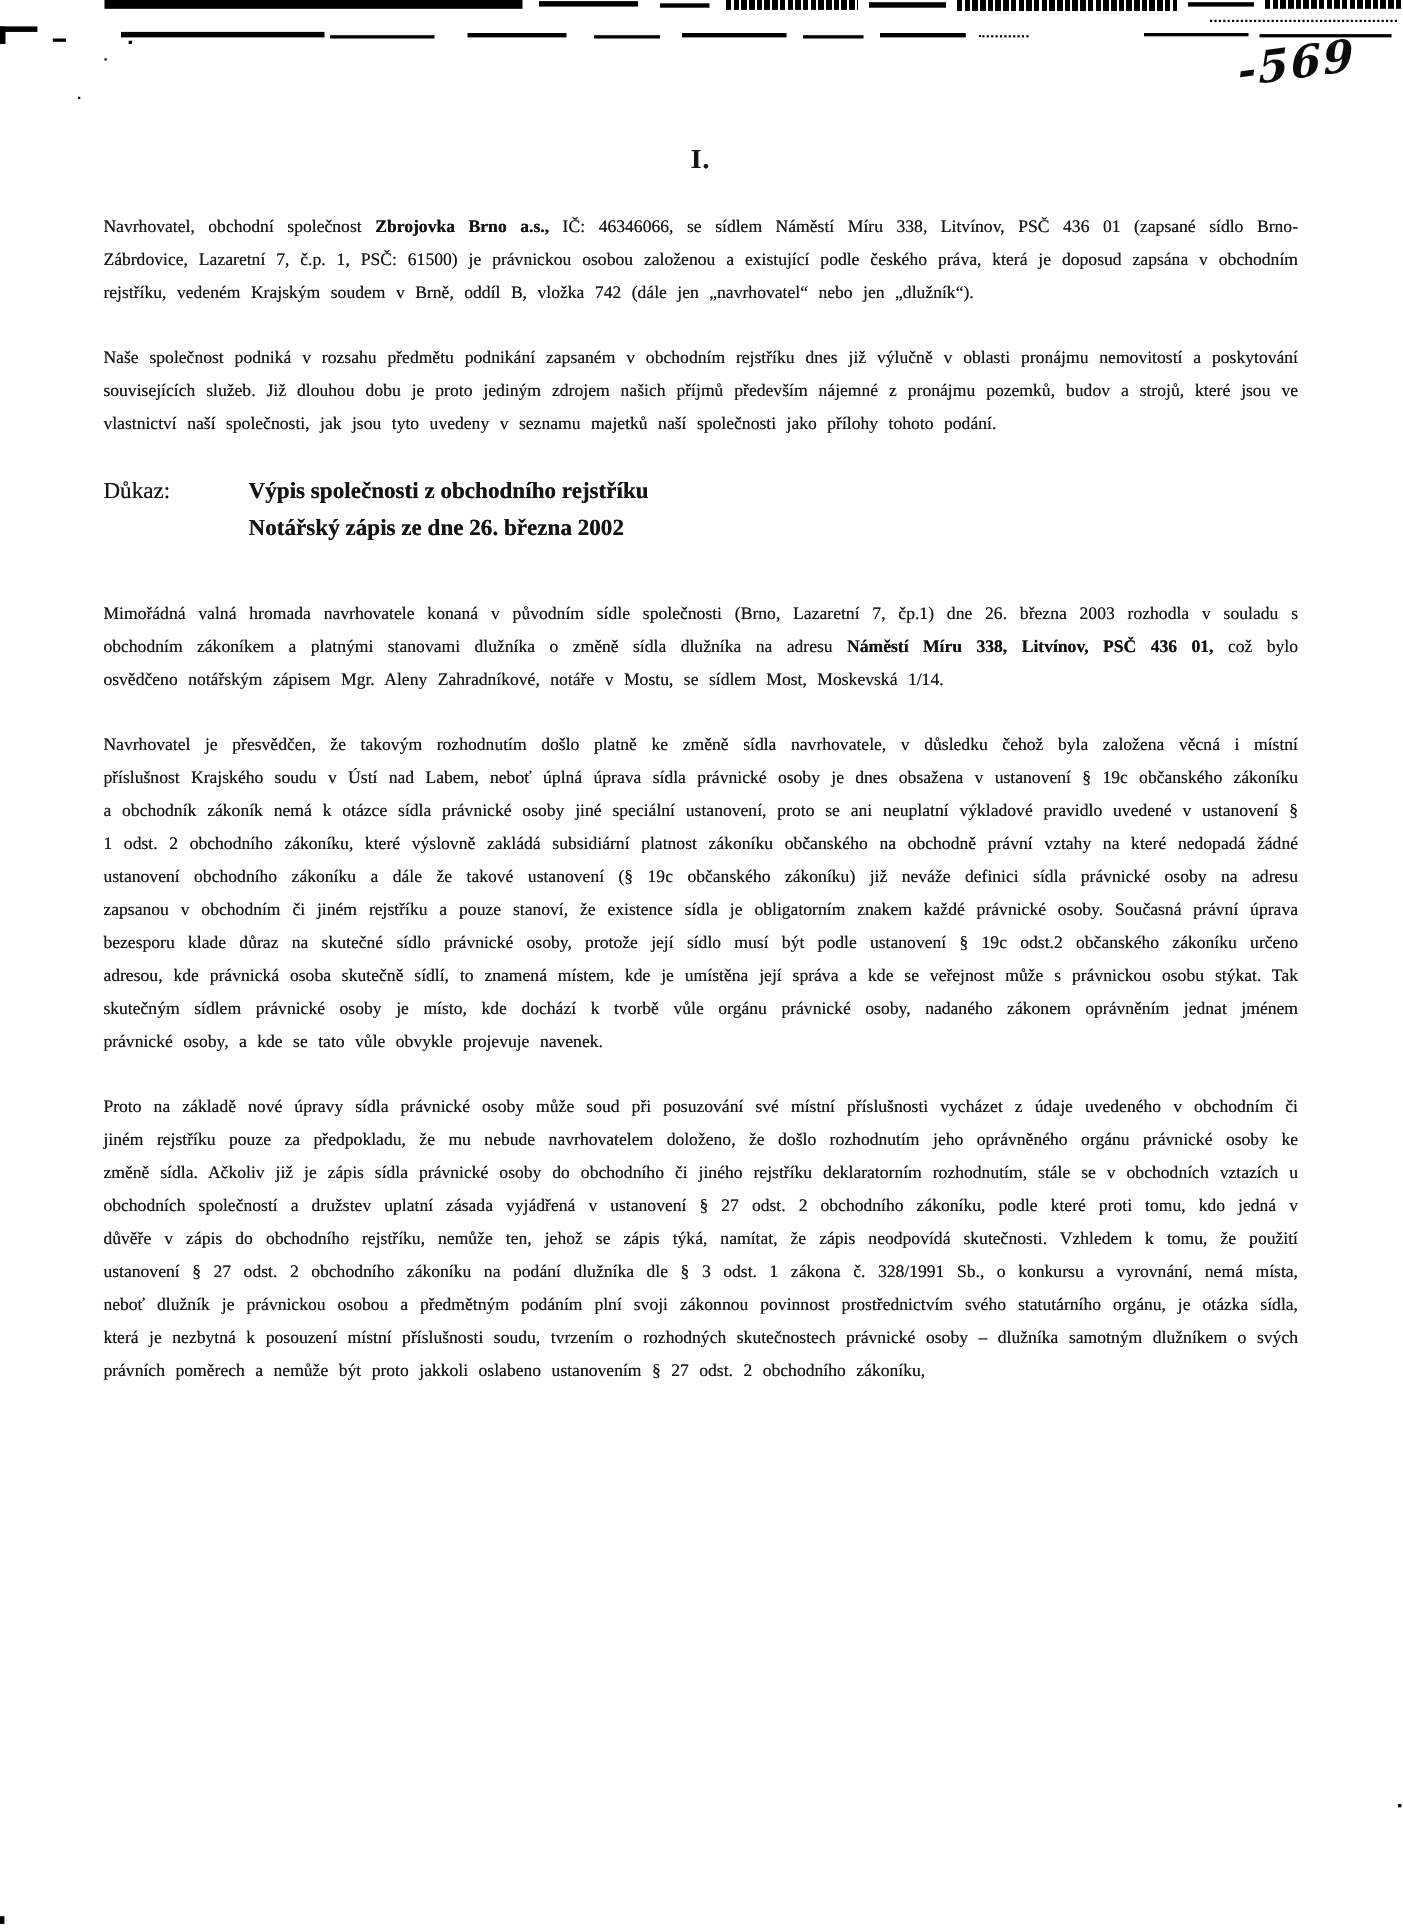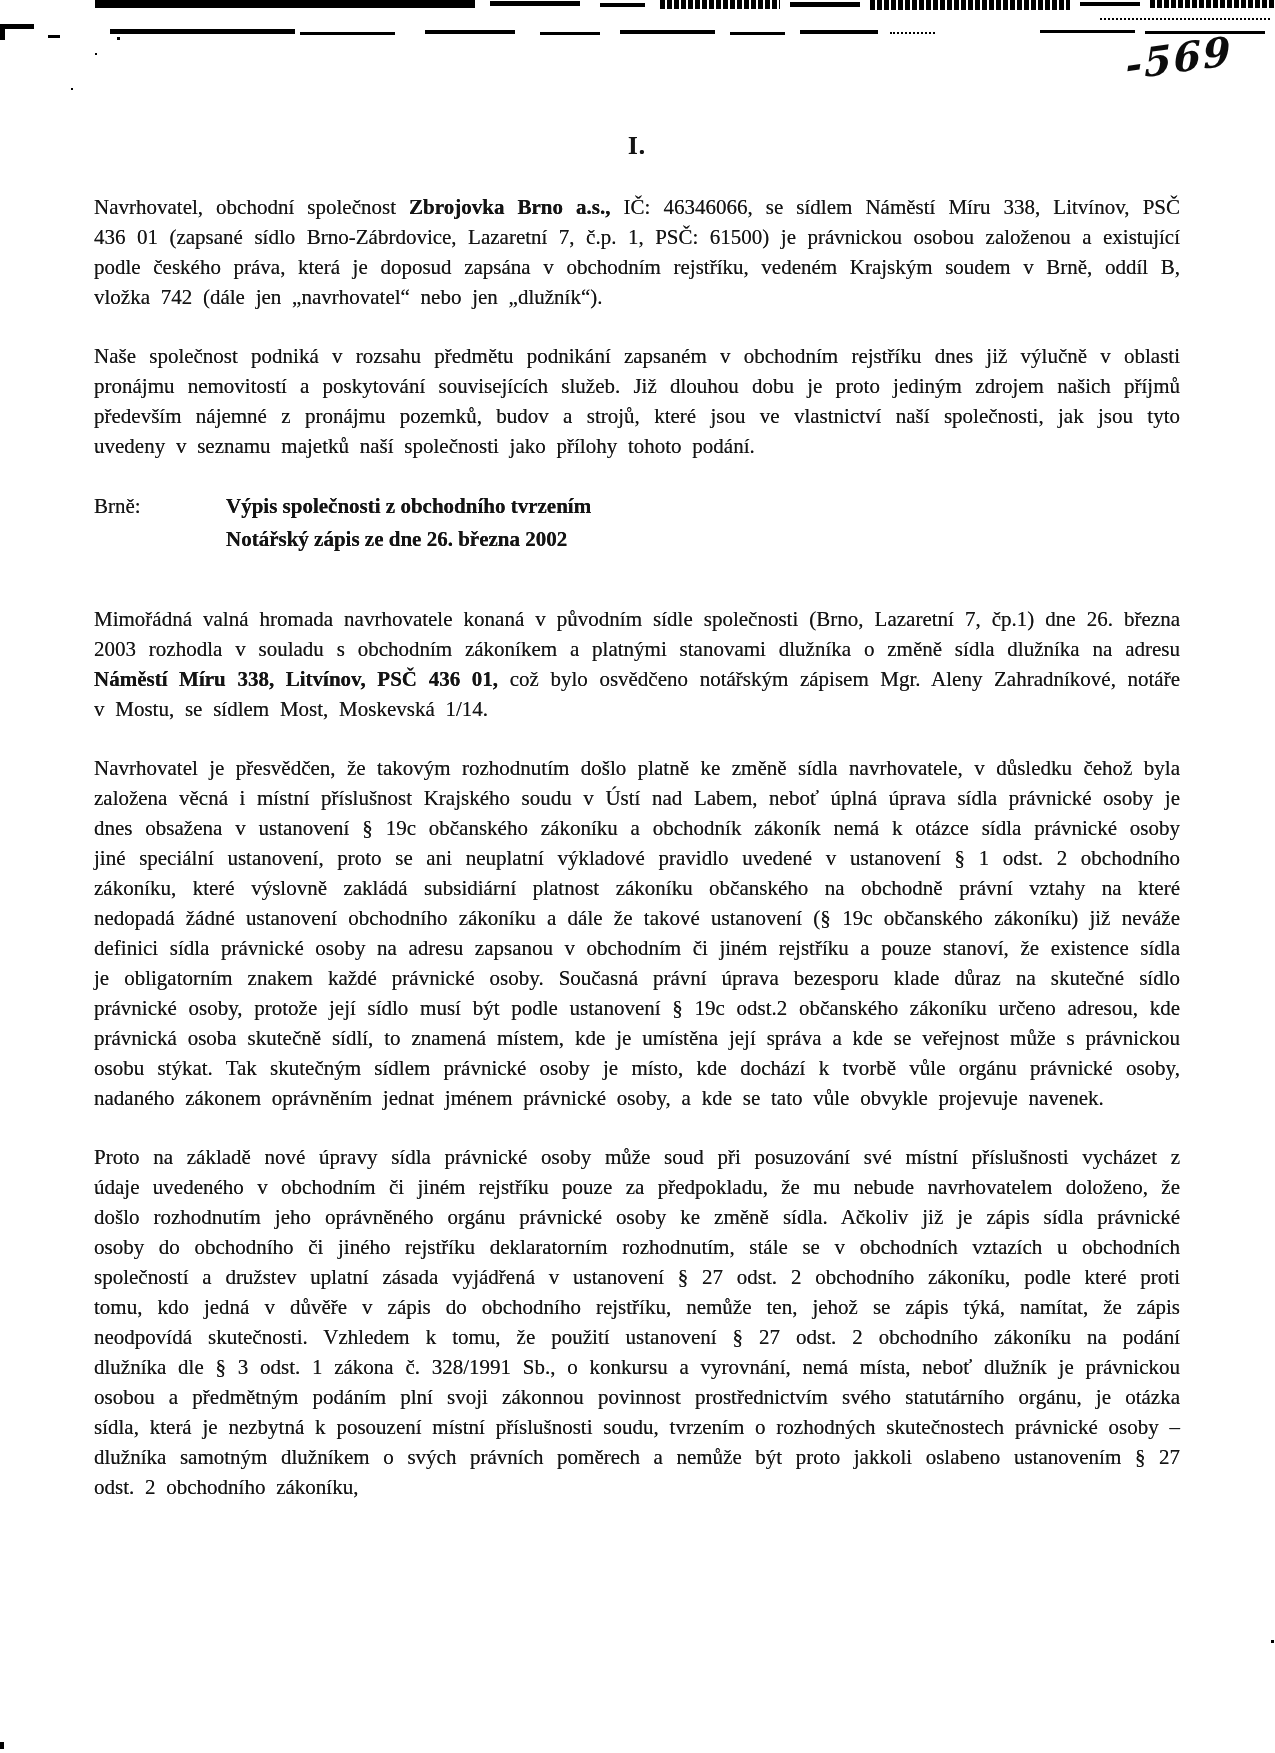--- a/index.html
+++ b/index.html
@@ -38,21 +38,21 @@
   }
   .heading {
     text-align:center;
     font-weight:bold;
     font-size:25px;
     letter-spacing:1px;
     margin:0 0 32px 0;
     text-shadow:0 0 0.5px rgba(0,0,0,0.8);
   }
   .par {
-    font-size:21px;
+    font-size:16px;
     line-height:30px;
     text-align:justify;
     word-spacing:5.5px;
     margin:0 0 29px 0;
     text-shadow:0 0 0.4px rgba(0,0,0,0.65);
   }
   .par b { text-shadow:0 0 0.6px rgba(0,0,0,0.85); }
   .evidence {
     display:flex;
     align-items:flex-start;
@@ -109,23 +109,23 @@
 
   <div class="content">
 
     <div class="heading">I.</div>
 
     <p class="par"><span>Navrhovatel, obchodní společnost </span><b>Zbrojovka Brno a.s.,</b><span> IČ: 46346066, se sídlem Náměstí Míru 338, Litvínov, PSČ 436 01 (zapsané sídlo Brno-Zábrdovice, Lazaretní 7, č.p. 1, PSČ: 61500) je právnickou osobou založenou a existující podle českého práva, která je doposud zapsána v obchodním rejstříku, vedeném Krajským soudem v Brně, oddíl B, vložka 742 (dále jen „navrhovatel“ nebo jen „dlužník“).</span></p>
 
     <p class="par"><span>Naše společnost podniká v rozsahu předmětu podnikání zapsaném v obchodním rejstříku dnes již výlučně v oblasti pronájmu nemovitostí a poskytování souvisejících služeb. Již dlouhou dobu je proto jediným zdrojem našich příjmů především nájemné z pronájmu pozemků, budov a strojů, které jsou ve vlastnictví naší společnosti, jak jsou tyto uvedeny v seznamu majetků naší společnosti jako přílohy tohoto podání.</span></p>
 
     <div class="evidence">
-      <div class="evidence-label">Brně:</div>
+      <div class="evidence-label">Důkaz:</div>
       <div class="evidence-items">
-        <div>Výpis společnosti z obchodního tvrzením</div>
+        <div>Výpis společnosti z obchodního rejstříku</div>
         <div>Notářský zápis ze dne 26. března 2002</div>
       </div>
     </div>
 
 
     <p class="par"><span>Mimořádná valná hromada navrhovatele konaná v původním sídle společnosti (Brno, Lazaretní 7, čp.1) dne 26. března 2003 rozhodla v souladu s obchodním zákoníkem a platnými stanovami dlužníka o změně sídla dlužníka na adresu </span><b>Náměstí Míru 338, Litvínov, PSČ 436 01,</b><span> což bylo osvědčeno notářským zápisem Mgr. Aleny Zahradníkové, notáře v Mostu, se sídlem Most, Moskevská 1/14.</span></p>
 
     <p class="par"><span>Navrhovatel je přesvědčen, že takovým rozhodnutím došlo platně ke změně sídla navrhovatele, v důsledku čehož byla založena věcná i místní příslušnost Krajského soudu v Ústí nad Labem, neboť úplná úprava sídla právnické osoby je dnes obsažena v ustanovení § 19c občanského zákoníku a obchodník zákoník nemá k otázce sídla právnické osoby jiné speciální ustanovení, proto se ani neuplatní výkladové pravidlo uvedené v ustanovení § 1 odst. 2 obchodního zákoníku, které výslovně zakládá subsidiární platnost zákoníku občanského na obchodně právní vztahy na které nedopadá žádné ustanovení obchodního zákoníku a dále že takové ustanovení (§ 19c občanského zákoníku) již neváže definici sídla právnické osoby na adresu zapsanou v obchodním či jiném rejstříku a pouze stanoví, že existence sídla je obligatorním znakem každé právnické osoby. Současná právní úprava bezesporu klade důraz na skutečné sídlo právnické osoby, protože její sídlo musí být podle ustanovení § 19c odst.2 občanského zákoníku určeno adresou, kde právnická osoba skutečně sídlí, to znamená místem, kde je umístěna její správa a kde se veřejnost může s právnickou osobu stýkat. Tak skutečným sídlem právnické osoby je místo, kde dochází k tvorbě vůle orgánu právnické osoby, nadaného zákonem oprávněním jednat jménem právnické osoby, a kde se tato vůle obvykle projevuje navenek.</span></p>
 
     <p class="par"><span>Proto na základě nové úpravy sídla právnické osoby může soud při posuzování své místní příslušnosti vycházet z údaje uvedeného v obchodním či jiném rejstříku pouze za předpokladu, že mu nebude navrhovatelem doloženo, že došlo rozhodnutím jeho oprávněného orgánu právnické osoby ke změně sídla. Ačkoliv již je zápis sídla právnické osoby do obchodního či jiného rejstříku deklaratorním rozhodnutím, stále se v obchodních vztazích u obchodních společností a družstev uplatní zásada vyjádřená v ustanovení § 27 odst. 2 obchodního zákoníku, podle které proti tomu, kdo jedná v důvěře v zápis do obchodního rejstříku, nemůže ten, jehož se zápis týká, namítat, že zápis neodpovídá skutečnosti. Vzhledem k tomu, že použití ustanovení § 27 odst. 2 obchodního zákoníku na podání dlužníka dle § 3 odst. 1 zákona č. 328/1991 Sb., o konkursu a vyrovnání, nemá místa, neboť dlužník je právnickou osobou a předmětným podáním plní svoji zákonnou povinnost prostřednictvím svého statutárního orgánu, je otázka sídla, která je nezbytná k posouzení místní příslušnosti soudu, tvrzením o rozhodných skutečnostech právnické osoby – dlužníka samotným dlužníkem o svých právních poměrech a nemůže být proto jakkoli oslabeno ustanovením § 27 odst. 2 obchodního zákoníku,</span></p>

